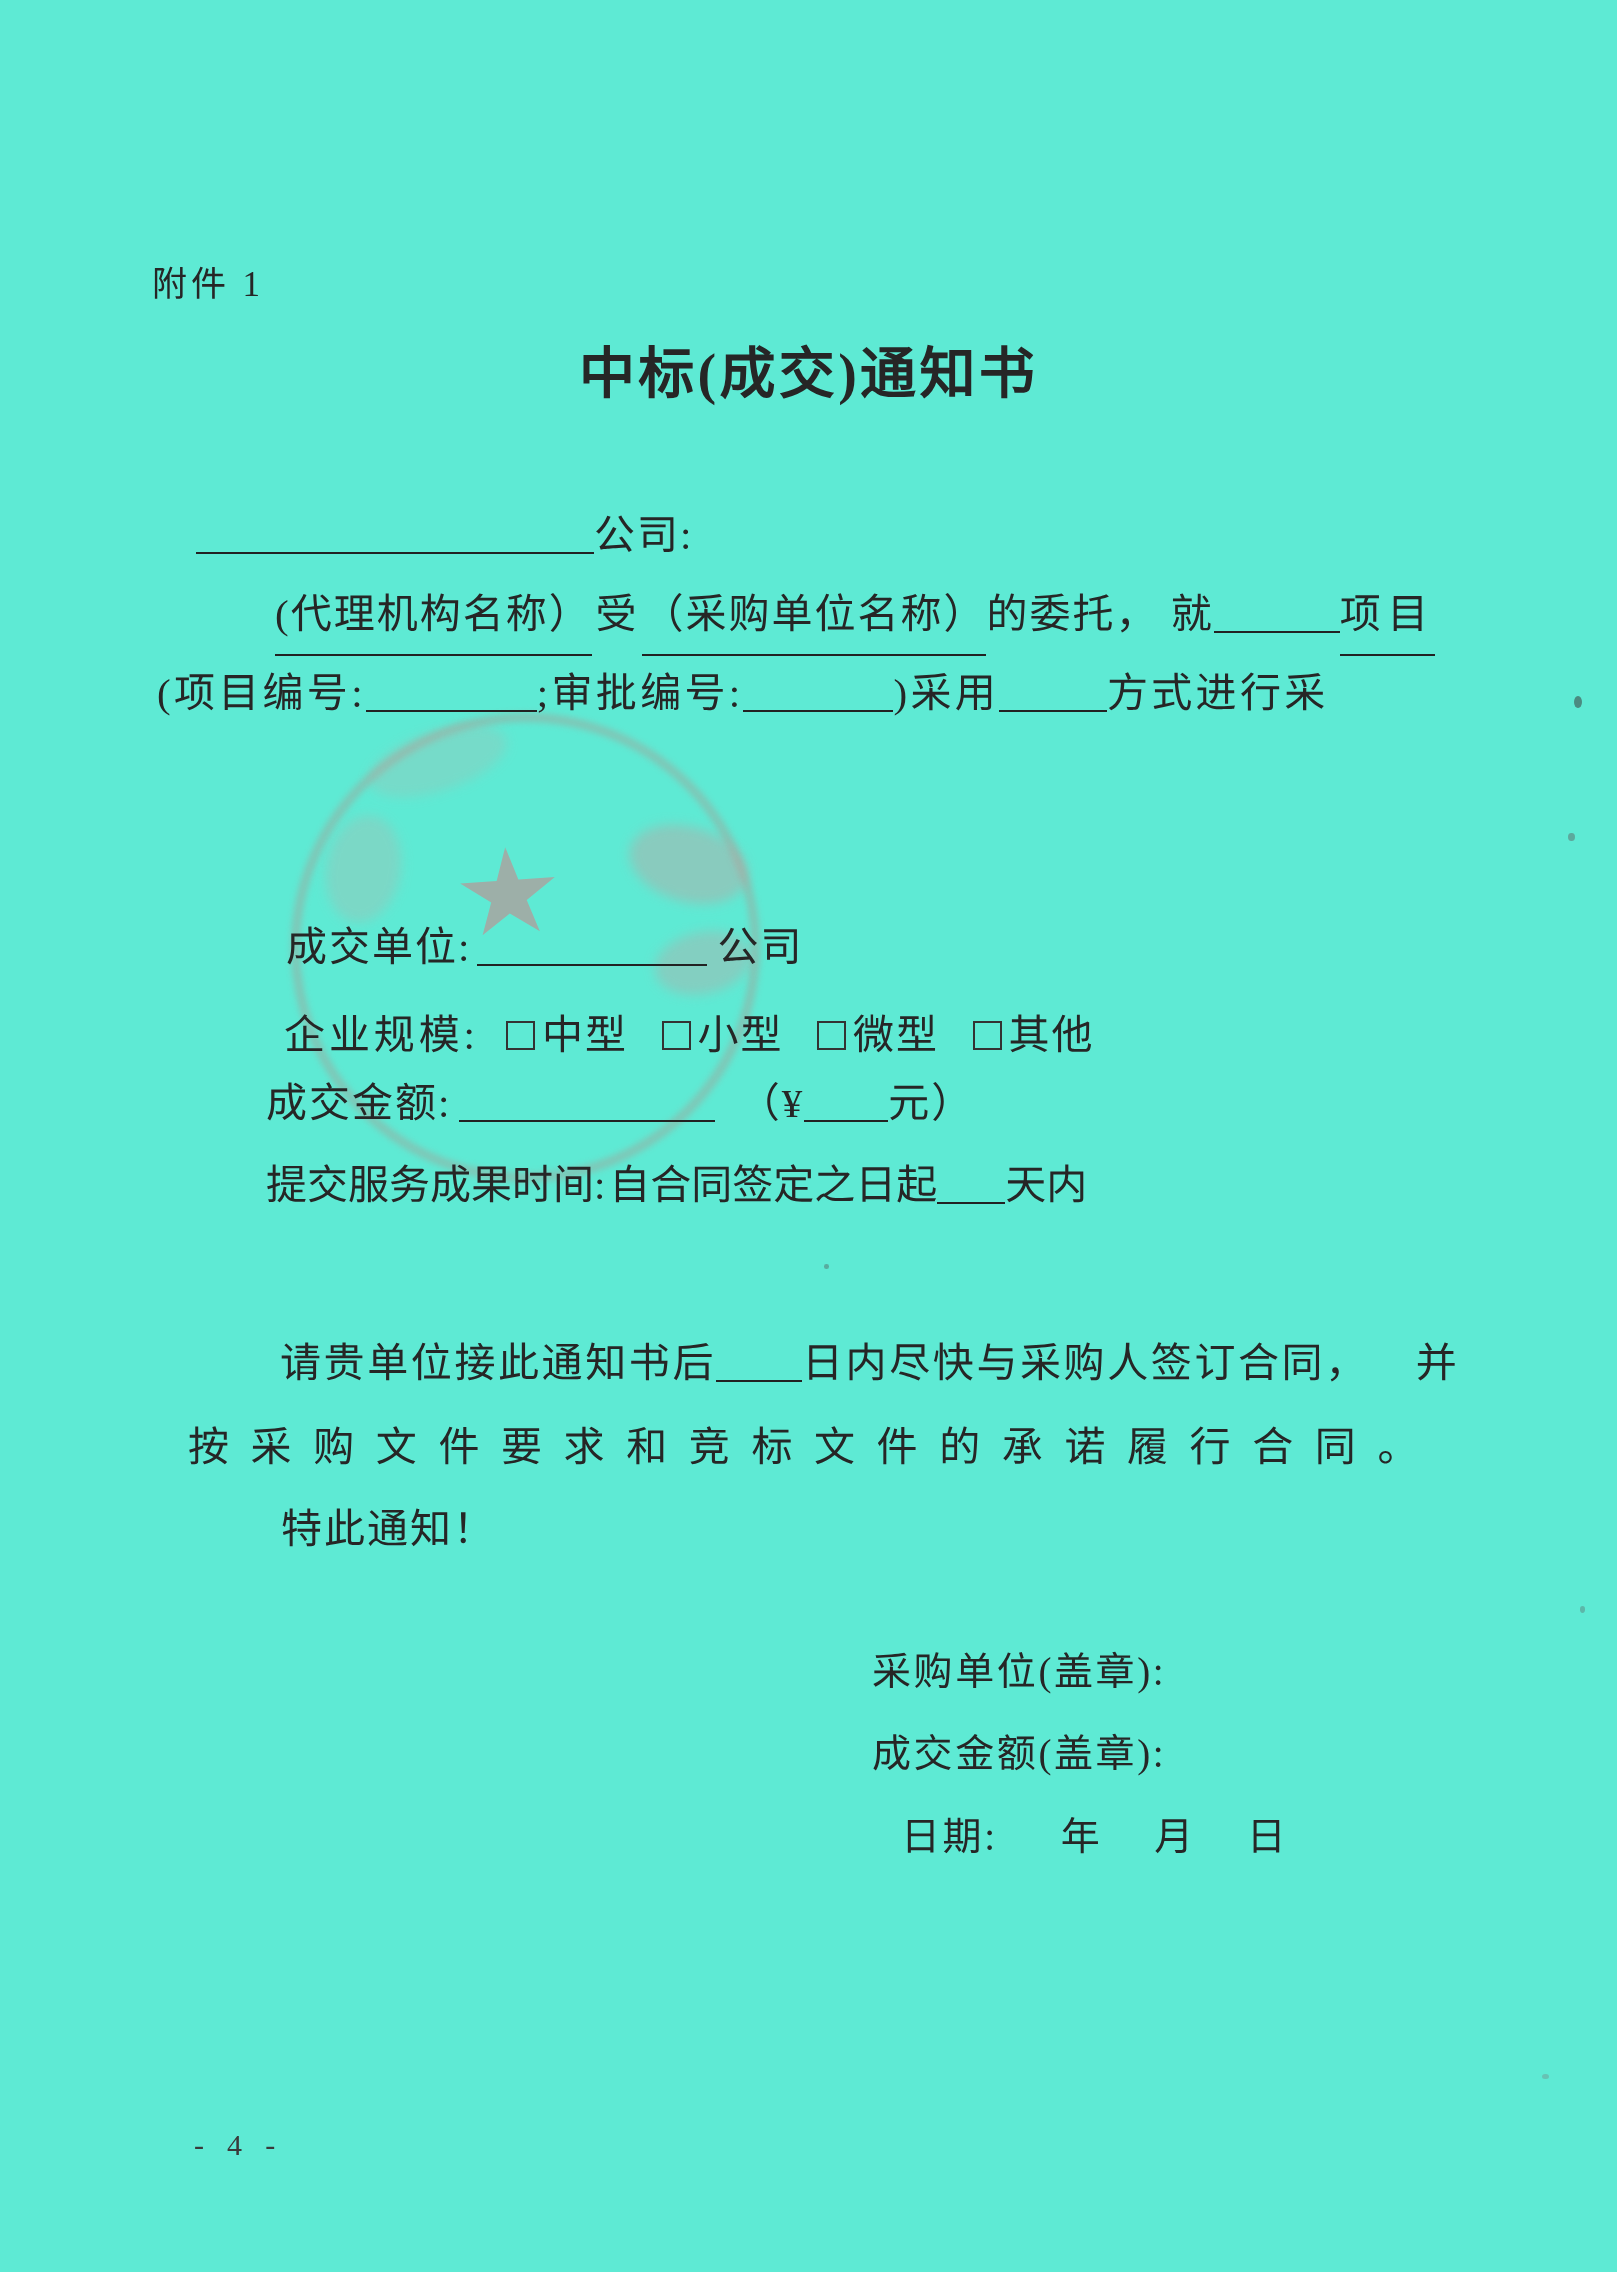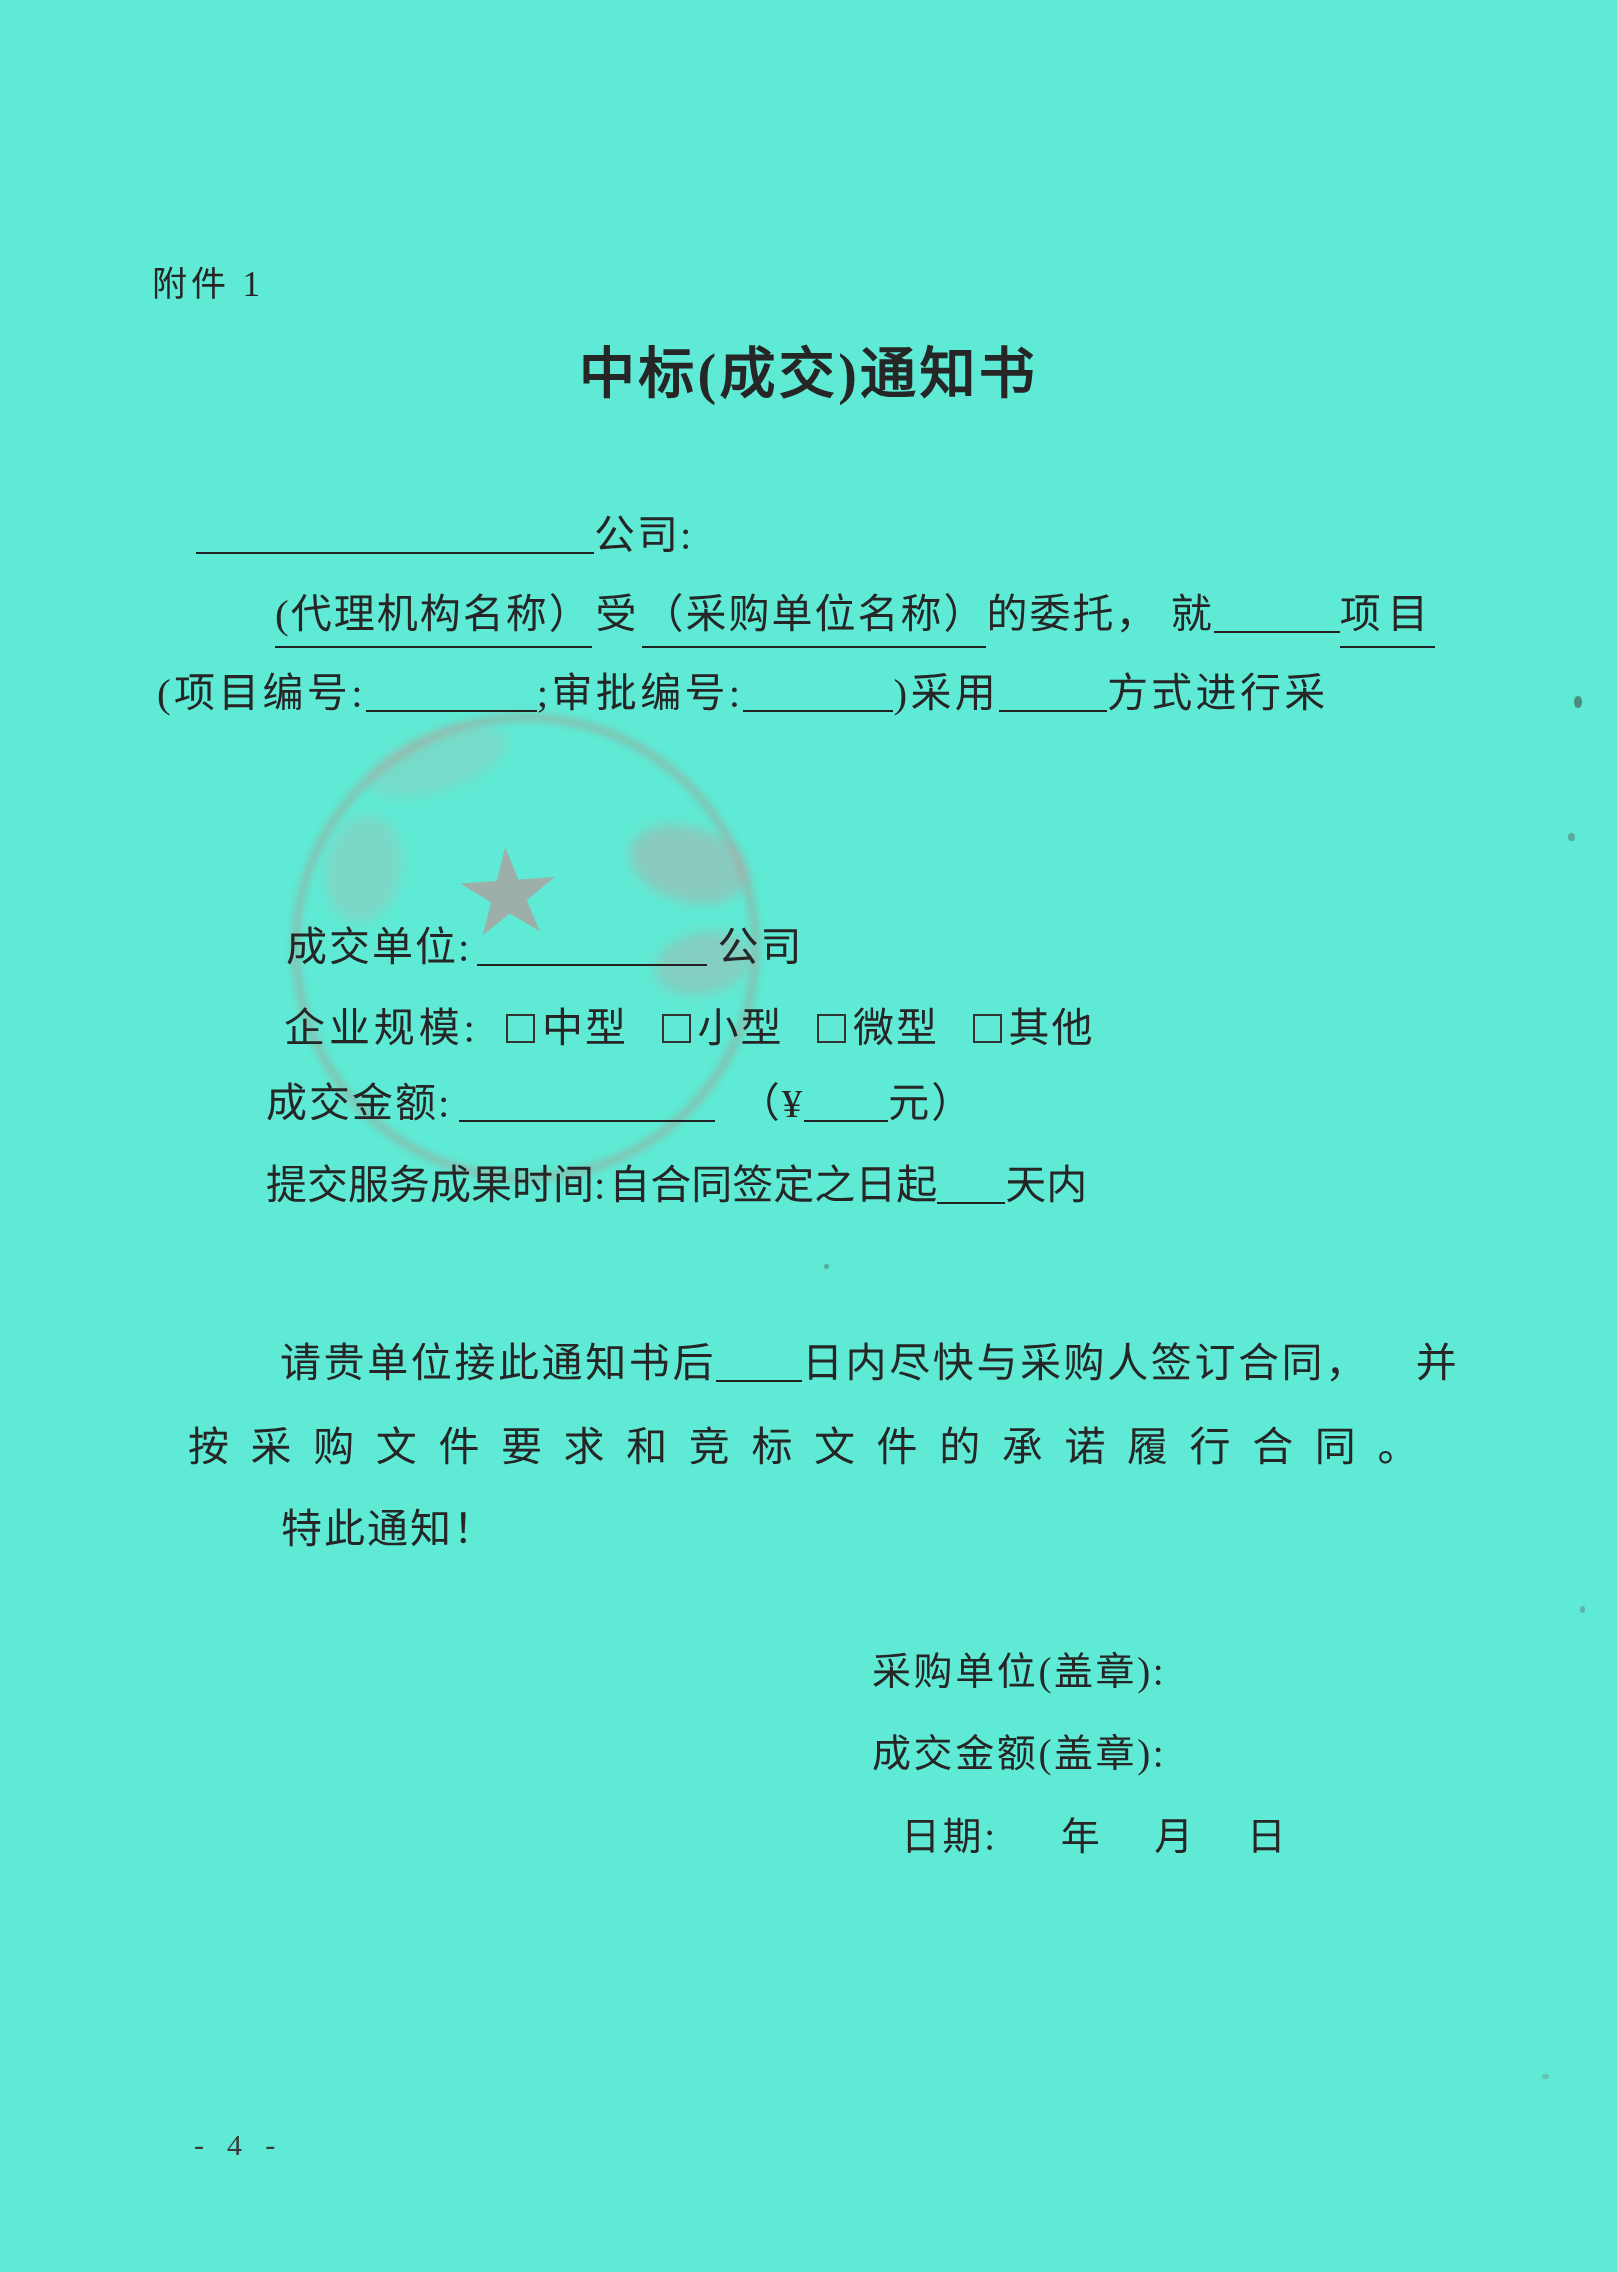--- a/index.html
+++ b/index.html
@@ -18,29 +18,29 @@
     font-size:56px;font-weight:700;letter-spacing:3.3px;
   }
   .blank{
     display:inline-block;height:9.2px;
     border-bottom:2.6px solid #222;
     vertical-align:-5.2px;
   }
   .ul{
     display:inline-block;
     border-bottom:2.6px solid #222;
-    padding-bottom:7px;
+    padding-bottom:15px;
   }
   .cb{
     display:inline-block;width:29px;height:29px;
     border:2.6px solid #333;box-sizing:border-box;
     vertical-align:-1.3px;margin-right:6.5px;
     background:transparent;
   }
-  .opt{display:inline-block;}
+  .opt{display:inline-block;margin-top:7px;}
   .sig{font-size:39px;letter-spacing:2.6px;}
   .page-num{font-size:30px;letter-spacing:7.8px;color:#3a3a3a;}
   .justified{letter-spacing:21.6px;}
   
   .stamp-circle{
     position:absolute;left:291px;top:713px;width:451px;height:451px;
     border:9.2px solid rgba(214,104,104,0.28);
     border-radius:50%;
     filter:blur(3.3px);
     transform:rotate(-6deg);

